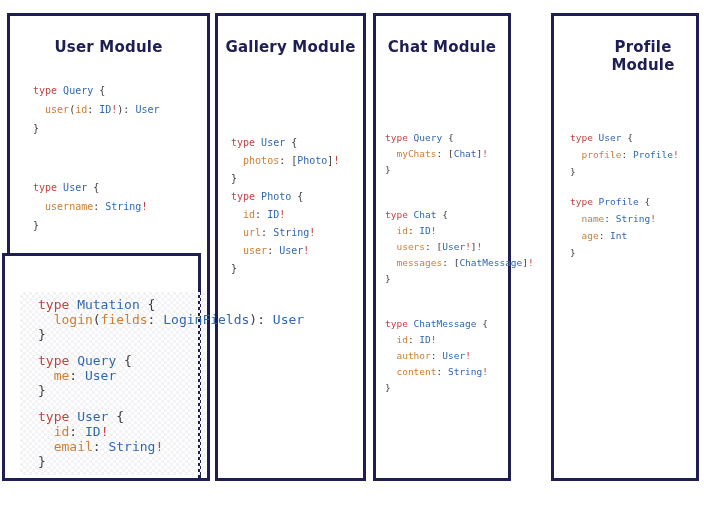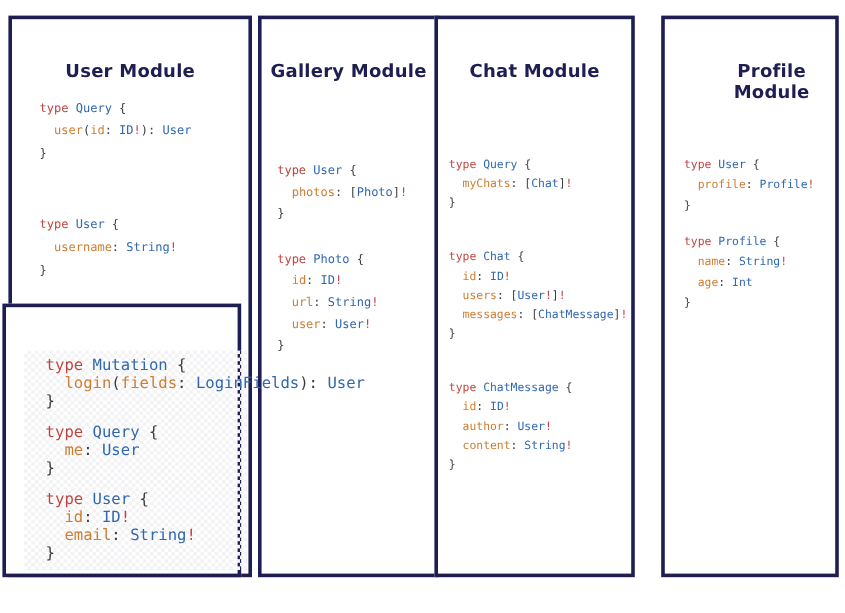--- a/index.html
+++ b/index.html
@@ -13,43 +13,43 @@
   #canvas{
     position:relative;width:704px;height:511px;background:#ffffff;overflow:hidden;
     font-family:"DejaVu Sans",sans-serif;
   }
   .panel{
     position:absolute;top:13px;height:468px;background:#ffffff;
     border:3px solid var(--navy);box-sizing:border-box;
   }
   .panel-user{left:7px;width:203px;}
   .panel-gallery{left:215px;width:151px;}
-  .panel-chat{left:362px;width:167px;}
+  .panel-chat{left:373px;width:138px;}
   .panel-profile{left:551px;width:148px;padding-left:36px;}
   .auth-box{
     position:absolute;left:2px;top:253px;width:199px;height:228px;background:#ffffff;
     border:3px solid var(--navy);box-sizing:border-box;z-index:3;
   }
   .panel-title{
     text-align:center;font-weight:700;color:var(--navy);
-    font-size:15px;margin-top:34px;letter-spacing:0.2px;
+    font-size:15px;margin-top:22px;letter-spacing:0.2px;
   }
   .auth-box .panel-title{font-size:13.5px;margin-top:14px;}
   .code{
     position:absolute;font-family:"DejaVu Sans Mono","Liberation Mono",monospace;
     white-space:pre;color:var(--punct);
   }
   .code .tok-k{color:var(--red);}
   .code .tok-t{color:var(--blue);}
   .code .tok-f{color:var(--orange);}
   .code .tok-p{color:var(--punct);}
   .code-user{left:23px;top:65px;font-size:10px;line-height:19px;}
   .code-user .block + .block{margin-top:40px;}
   .code-gallery{left:13px;top:118px;font-size:10px;line-height:18px;}
-  .code-gallery .block + .block{margin-top:20px;}
+  .code-gallery .block + .block{}
   .code-chat{left:9px;top:114px;font-size:9.5px;line-height:16px;}
   .code-chat .block + .block{margin-top:29px;}
   .code-profile{left:16px;top:113px;font-size:9.5px;line-height:17px;}
   .code-profile .block + .block{margin-top:13px;}
   .code-auth{
     left:15px;top:36px;width:186px;box-sizing:border-box;
     padding:5px 4px 6px 18px;
     font-size:13px;line-height:15px;
     background-image:conic-gradient(#f3f3f5 90deg,transparent 90deg 180deg,#f3f3f5 180deg 270deg,transparent 270deg);
     background-size:6px 6px;

